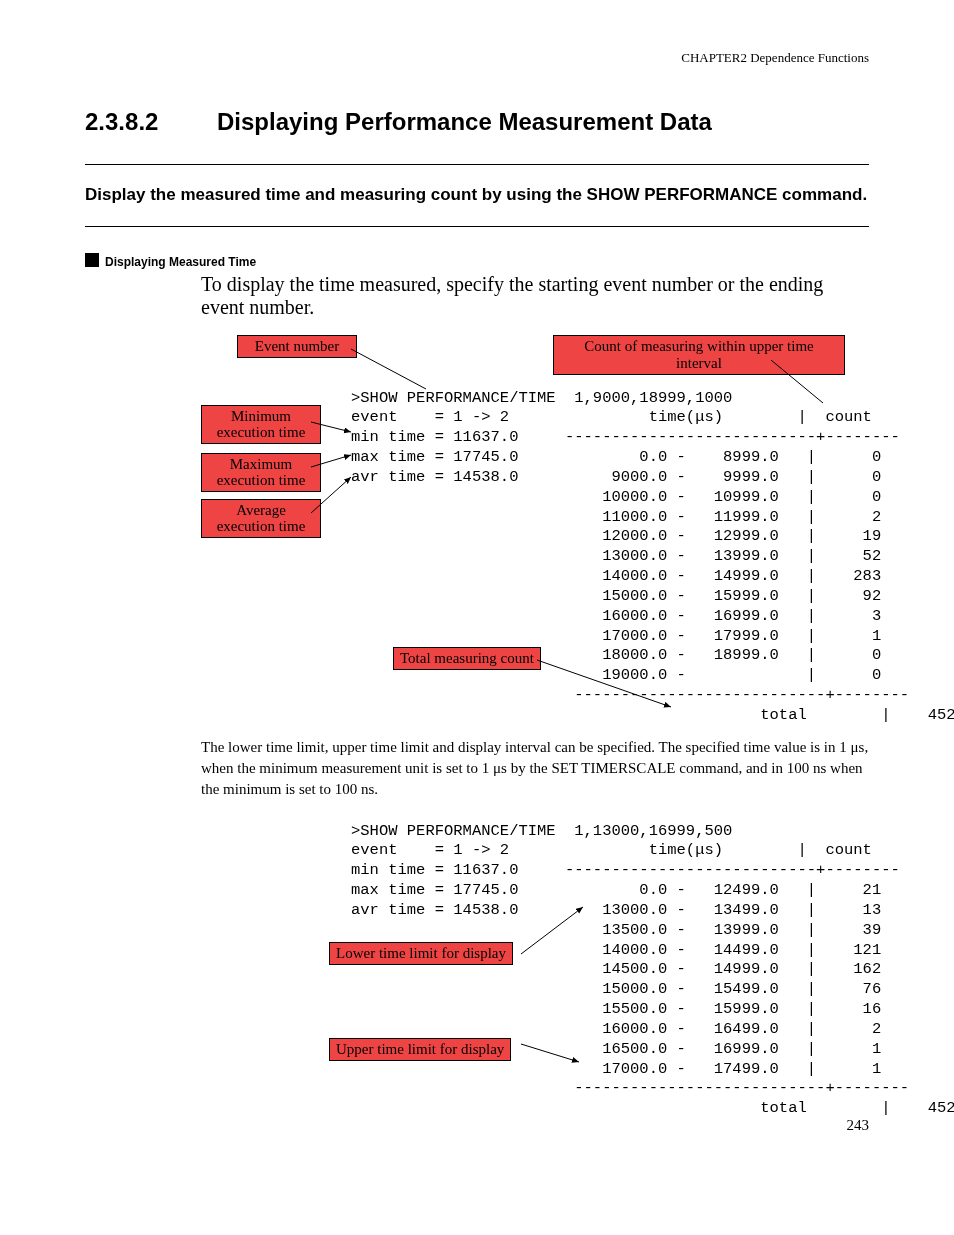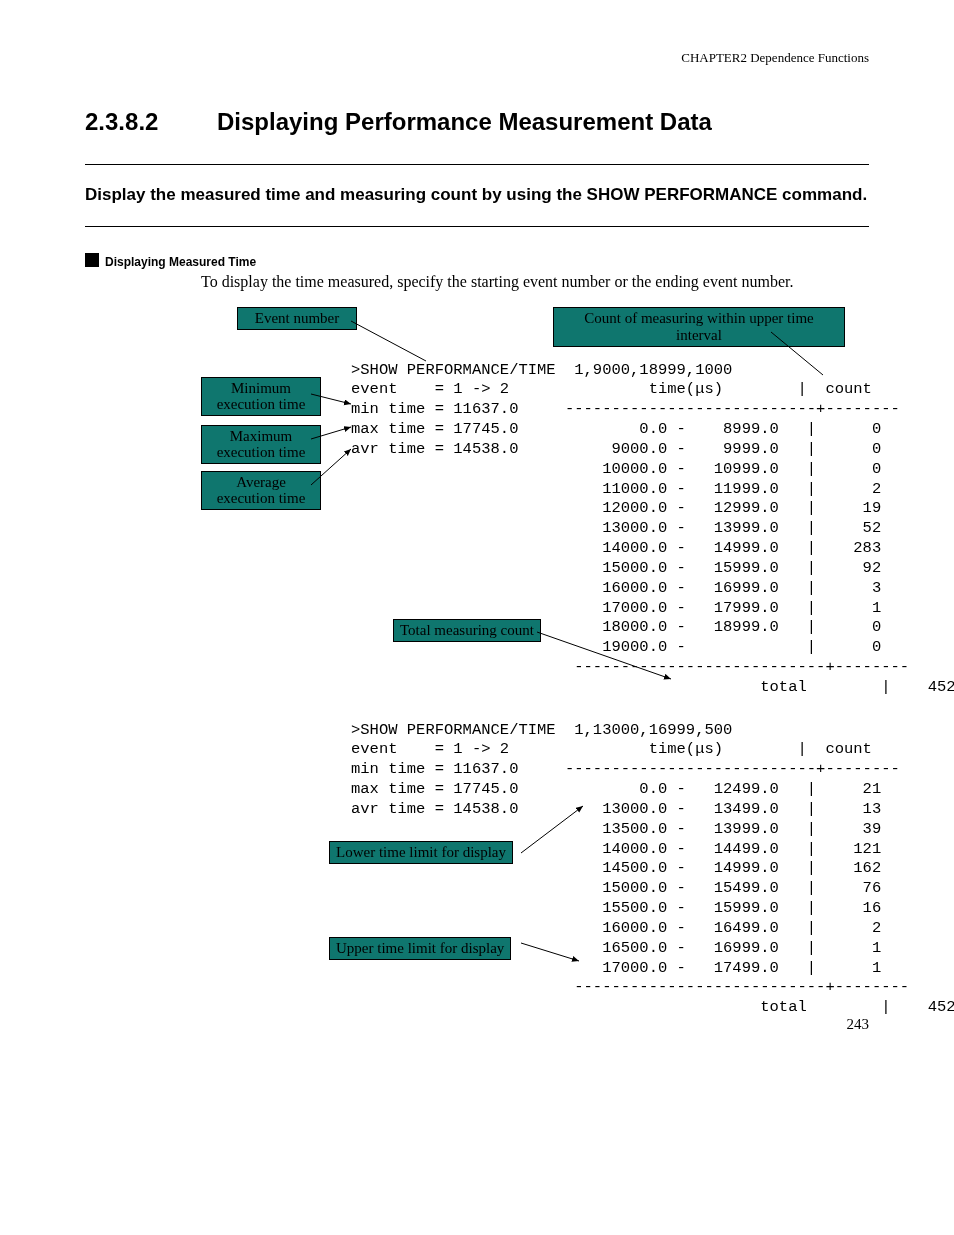--- a/index.html
+++ b/index.html
@@ -55,35 +55,35 @@
     display: inline-block;
     width: 14px; height: 14px;
     background: #000;
     margin-right: 6px;
     vertical-align: -1px;
   }
   .indent {
     margin-left: 116px;
   }
   .body-text {
-    font-size: 16px;
+    font-size: 20px;
     margin-top: 4px;
   }
   
   .fig {
     position: relative;
     margin-top: 8px;
     height: 400px;
   }
   .label-box {
     position: absolute;
     border: 1px solid #000;
     font-size: 15px;
     text-align: center;
-    background: #0f766e;
+    background: #ef4444;
     padding: 2px 6px;
   }
   .mono {
     font-family: "Courier New", Courier, monospace;
     font-size: 15.5px;
     white-space: pre;
     line-height: 1.28;
   }
   svg.overlay {
     position: absolute;
@@ -177,20 +177,21 @@
       <line x1="110" y1="95" x2="150" y2="105" stroke="#000" stroke-width="1" marker-end="url(#arrow)"></line>
 
       <line x1="110" y1="140" x2="150" y2="128" stroke="#000" stroke-width="1" marker-end="url(#arrow)"></line>
 
       <line x1="110" y1="186" x2="150" y2="150" stroke="#000" stroke-width="1" marker-end="url(#arrow)"></line>
 
       <line x1="336" y1="333" x2="470" y2="380" stroke="#000" stroke-width="1" marker-end="url(#arrow)"></line>
     </svg>
   </div>
 
+  <div class="indent note">The lower time limit, upper time limit and display interval can be specified.  The specified time value is in 1 μs, when the minimum measurement unit is set to 1 μs by the SET TIMERSCALE command, and in 100 ns when the minimum is set to 100 ns.</div>
 
   <div class="indent fig2">
     <div class="mono" style="position:absolute; left:150px; top:0px;" id="ex2">&gt;SHOW PERFORMANCE/TIME  1,13000,16999,500
 event    = 1 -&gt; 2               time(μs)        |  count
 min time = 11637.0     ---------------------------+--------
 max time = 17745.0             0.0 -   12499.0   |     21
 avr time = 14538.0         13000.0 -   13499.0   |     13
                            13500.0 -   13999.0   |     39
                            14000.0 -   14499.0   |    121
                            14500.0 -   14999.0   |    162

